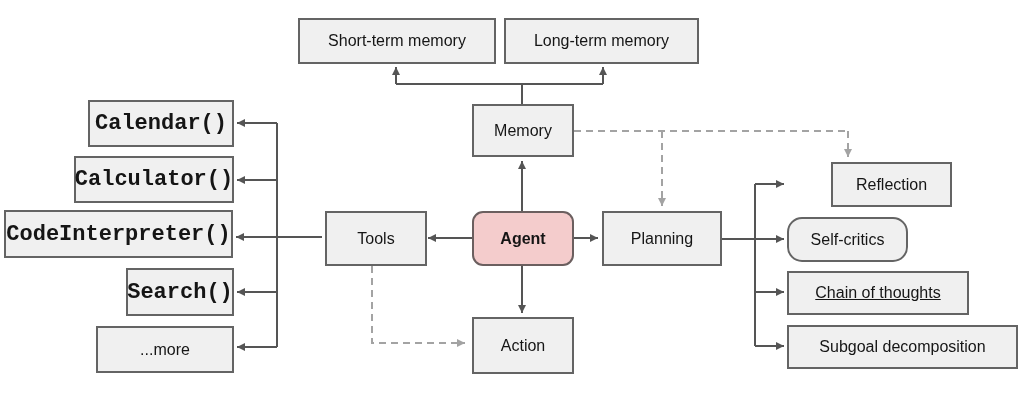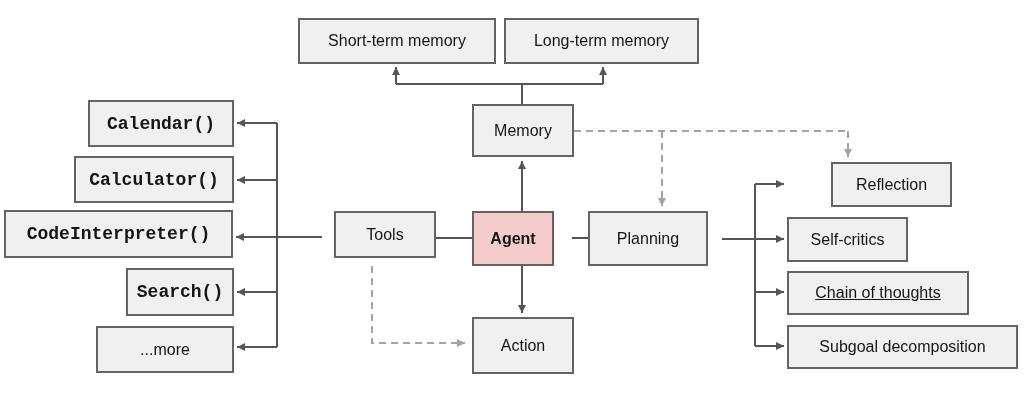--- a/index.html
+++ b/index.html
@@ -17,42 +17,42 @@
     background:#f0f0f0;
     border:2px solid #646464;
     color:#151515;
     display:flex;align-items:center;justify-content:center;
     font-size:16px;
     white-space:nowrap;
   }
   .node.mono{
     font-family:"Liberation Mono","DejaVu Sans Mono",monospace;
     font-weight:bold;
-    font-size:18px;
+    font-size:22px;
   }
   .node.agent{
     background:#f4cccc;
     border-color:#6b5f5f;
     font-weight:bold;
   }
   
   #n-short{left:298px;top:18px;width:198px;height:46px;}
   #n-long{left:504px;top:18px;width:195px;height:46px;}
   #n-memory{left:472px;top:104px;width:102px;height:53px;}
-  #n-tools{left:334px;top:211px;width:102px;height:47px;}
-  #n-agent{left:472px;top:211px;width:82px;height:55px;}
-  #n-planning{left:588px;top:211px;width:120px;height:55px;}
+  #n-tools{left:325px;top:211px;width:102px;height:55px;}
+  #n-agent{left:472px;top:211px;width:102px;height:55px;border-radius:11px;}
+  #n-planning{left:602px;top:211px;width:120px;height:55px;}
   #n-action{left:472px;top:317px;width:102px;height:57px;}
   #n-calendar{left:88px;top:100px;width:146px;height:47px;}
   #n-calculator{left:74px;top:156px;width:160px;height:47px;}
   #n-codeinterpreter{left:4px;top:210px;width:229px;height:48px;}
   #n-search{left:126px;top:268px;width:108px;height:48px;}
   #n-more{left:96px;top:326px;width:138px;height:47px;}
   #n-reflection{left:787px;top:162px;width:121px;height:45px;margin-left:44px;}
-  #n-selfcritics{left:787px;top:217px;width:121px;height:45px;}
+  #n-selfcritics{left:787px;top:217px;width:121px;height:45px;border-radius:15px;}
   #n-chain{left:787px;top:271px;width:182px;height:44px;text-decoration:underline;}
   #n-subgoal{left:787px;top:325px;width:231px;height:44px;}
 </style>
 </head>
 <body>
 
 <div id="canvas">
 
   <svg id="wires" viewBox="0 0 1024 406" xmlns="http://www.w3.org/2000/svg" aria-hidden="true">
     <defs>

